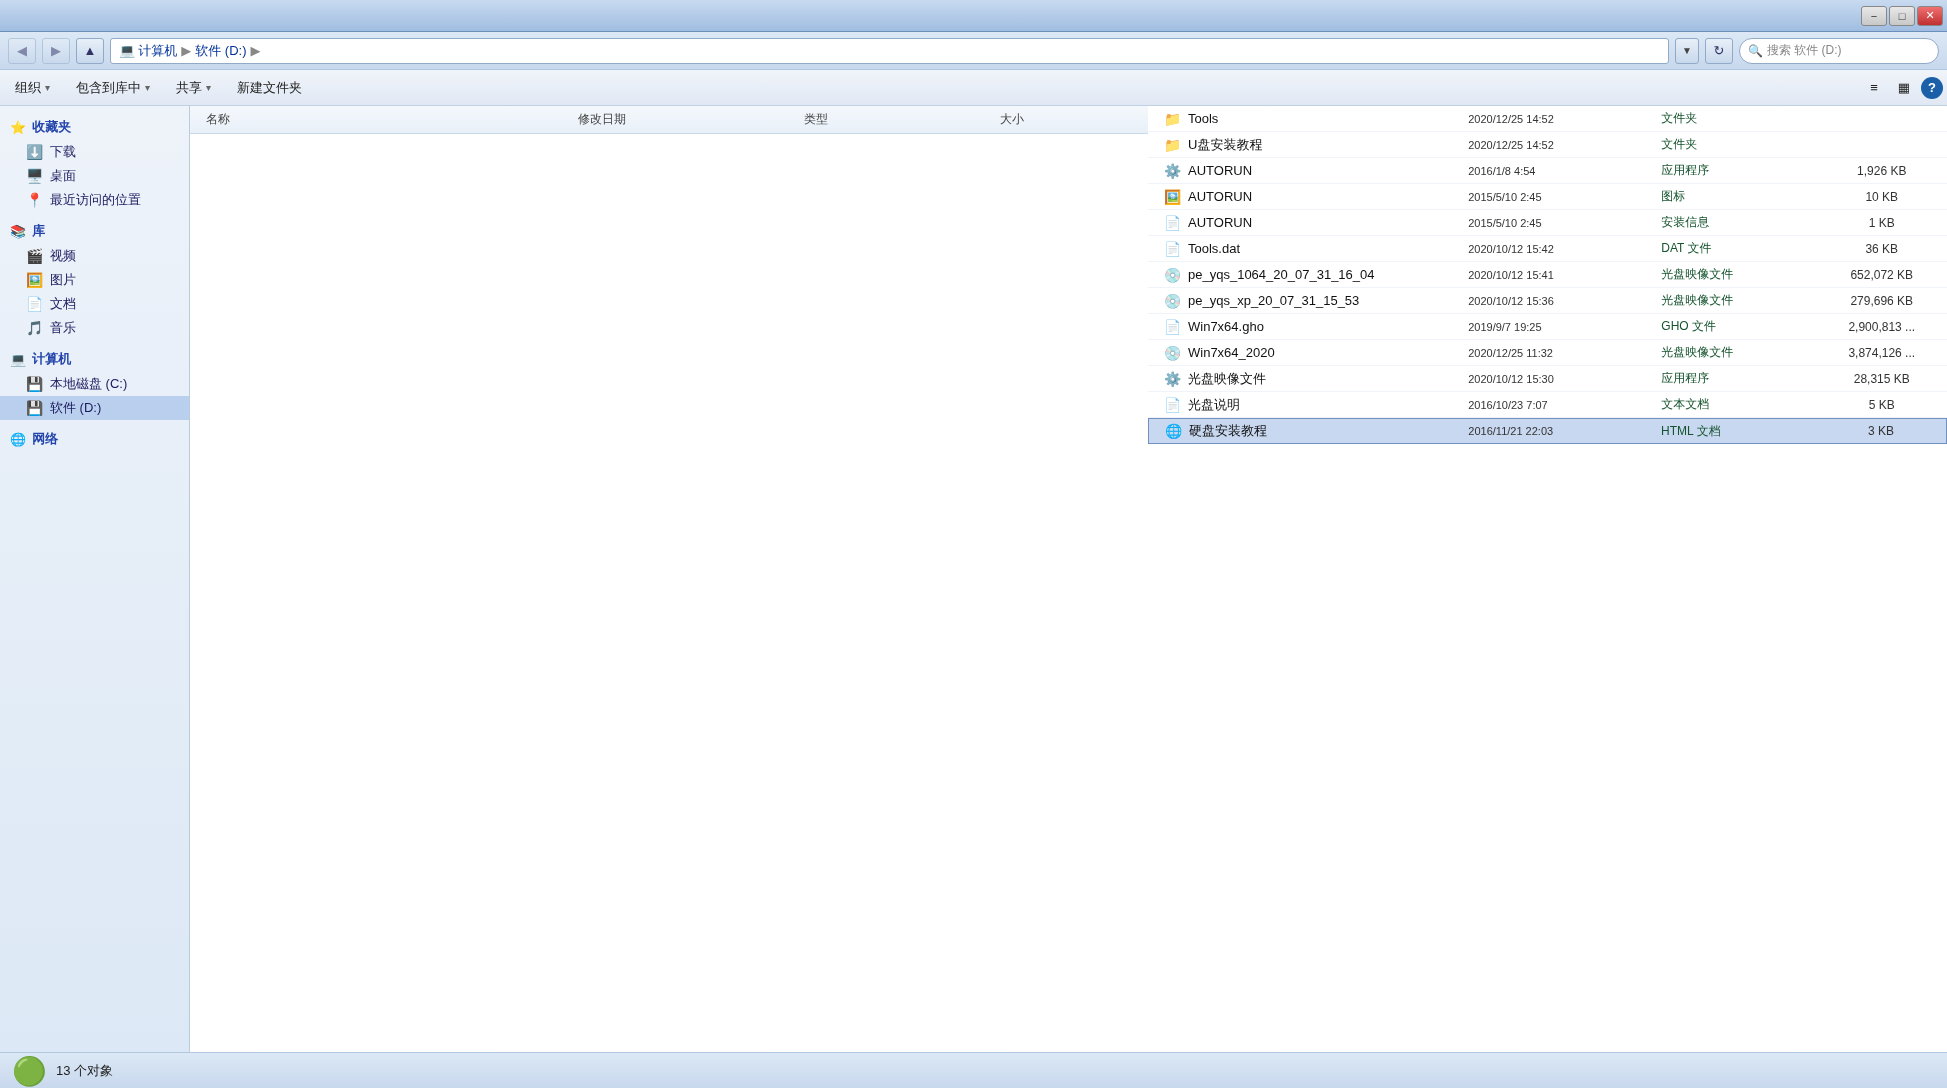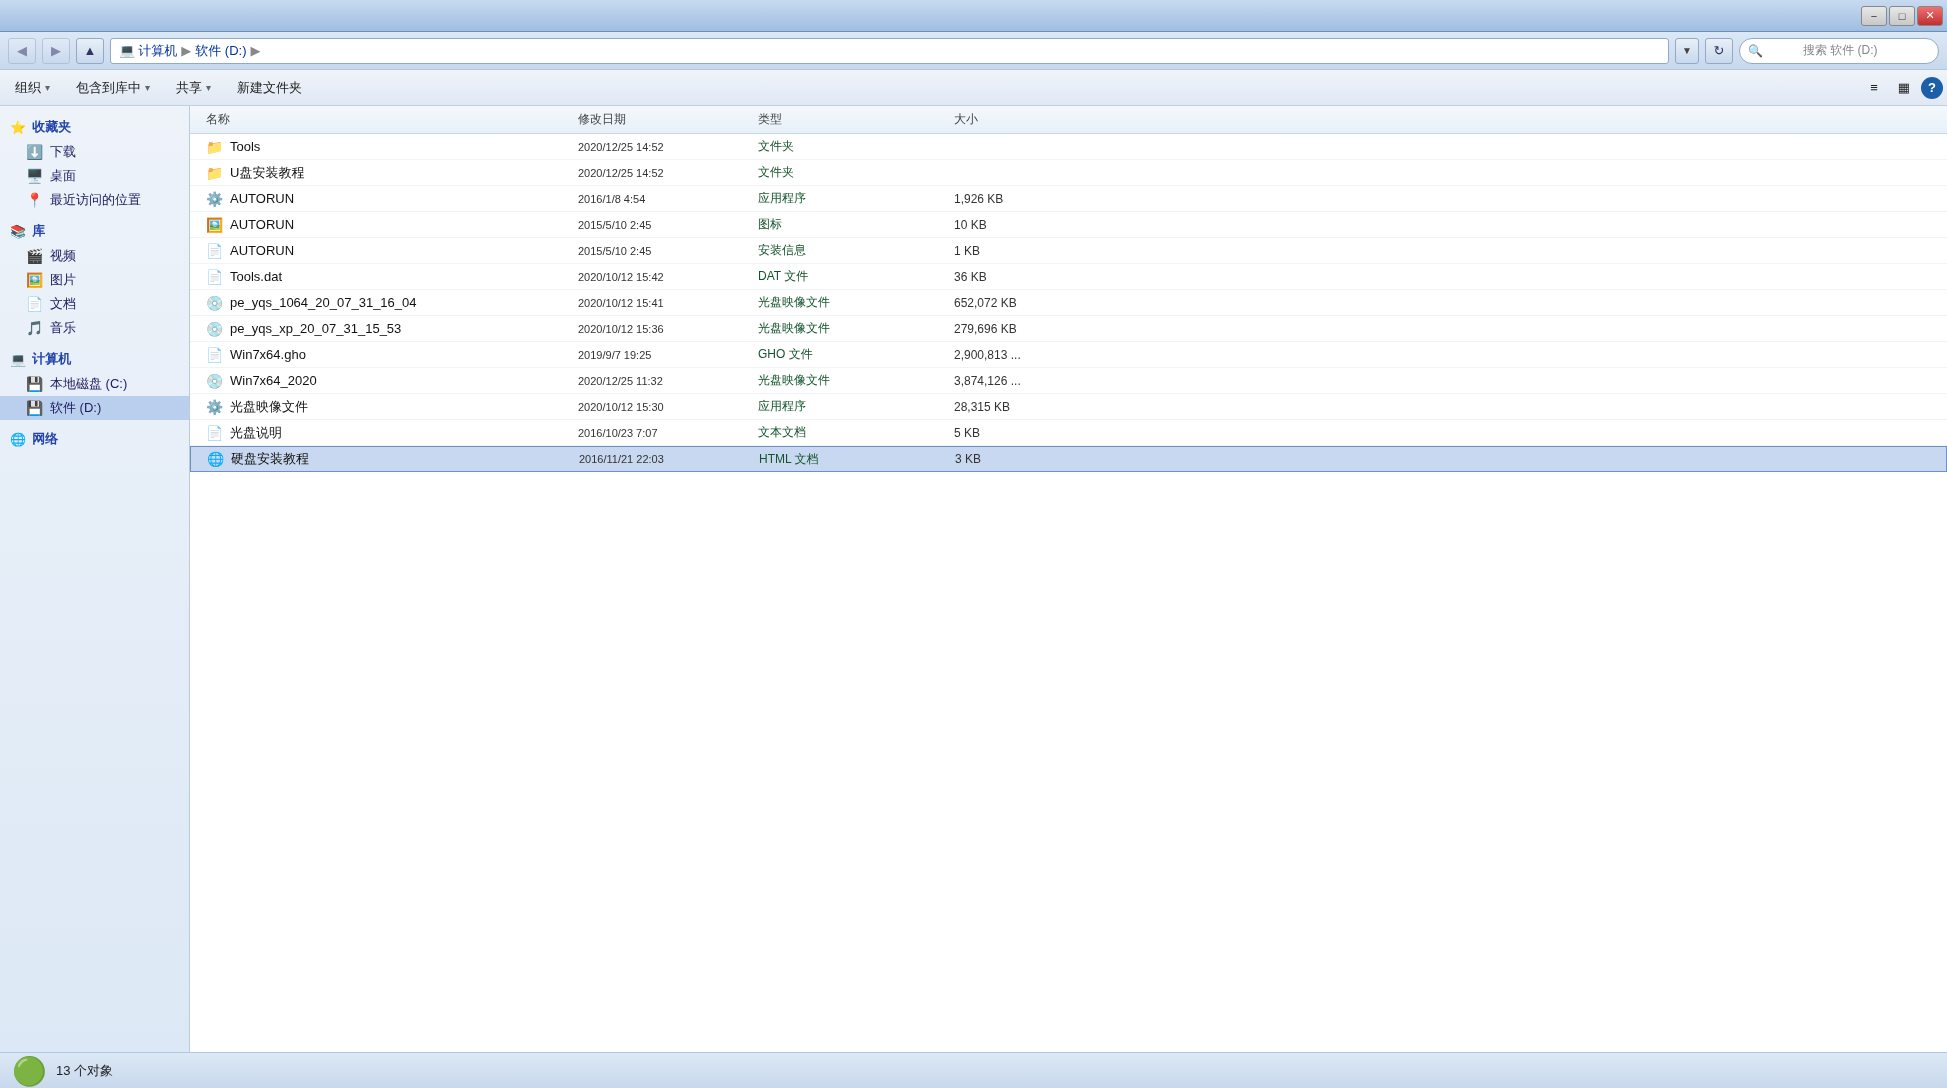--- a/index.html
+++ b/index.html
@@ -216,37 +216,36 @@
       align-items: center;
       justify-content: center;
       font-size: 14px;
     }
 
     
     .file-area {
       flex: 1;
       background: #fff;
       display: flex;
-      flex-direction: column;
       overflow: hidden;
     }
     .file-list-header {
       display: flex;
       align-items: center;
       height: 28px;
       background: linear-gradient(to bottom, #f4f8fc, #e8f0f8);
       border-bottom: 1px solid #c8d8e8;
       padding: 0 8px;
       font-size: 12px;
       color: #444;
       flex-shrink: 0;
     }
     .col-name { width: 380px; padding-left: 8px; cursor: pointer; }
     .col-date { width: 180px; cursor: pointer; }
-    .col-type { width: 180px; cursor: pointer; }
+    .col-type { width: 180px; cursor: pointer; margin-left: 46px; }
     .col-size { width: 140px; text-align: right; cursor: pointer; margin-left: 16px; }
     .col-header {
       display: flex;
       align-items: center;
       gap: 4px;
     }
     .file-list-body {
       flex: 1;
       overflow-y: auto;
     }
@@ -264,21 +263,21 @@
     }
     .file-row .col-name {
       display: flex;
       align-items: center;
       gap: 6px;
       font-size: 13px;
       color: #111;
     }
     .file-row .col-date { font-size: 11px; color: #333; }
     .file-row .col-type { font-size: 12px; color: #14532d; }
-    .file-row .col-size { font-size: 12px; color: #333; text-align: left; }
+    .file-row .col-size { font-size: 12px; color: #333; text-align: center; }
     .file-icon {
       width: 18px;
       height: 18px;
       display: flex;
       align-items: center;
       justify-content: center;
       font-size: 14px;
       flex-shrink: 0;
     }
 
@@ -327,21 +326,21 @@
     <span class="breadcrumb-sep">▶</span>
     <span class="breadcrumb-item">
       <span>软件 (D:)</span>
     </span>
     <span class="breadcrumb-sep">▶</span>
   </div>
   <div class="addr-dropdown">▼</div>
   <div class="refresh-btn">↻</div>
   <div class="search-box">
     <span>🔍</span>
-    <span style="color:#888;font-size:12px;margin-left:36px;">搜索 软件 (D:)</span>
+    <span style="color:#888;font-size:12px;">搜索 软件 (D:)</span>
   </div>
 </div>
 
 <div class="toolbar">
   <div class="toolbar-btn">
     <span>组织</span>
     <span class="chevron">▾</span>
   </div>
   <div class="toolbar-btn">
     <span>包含到库中</span>

